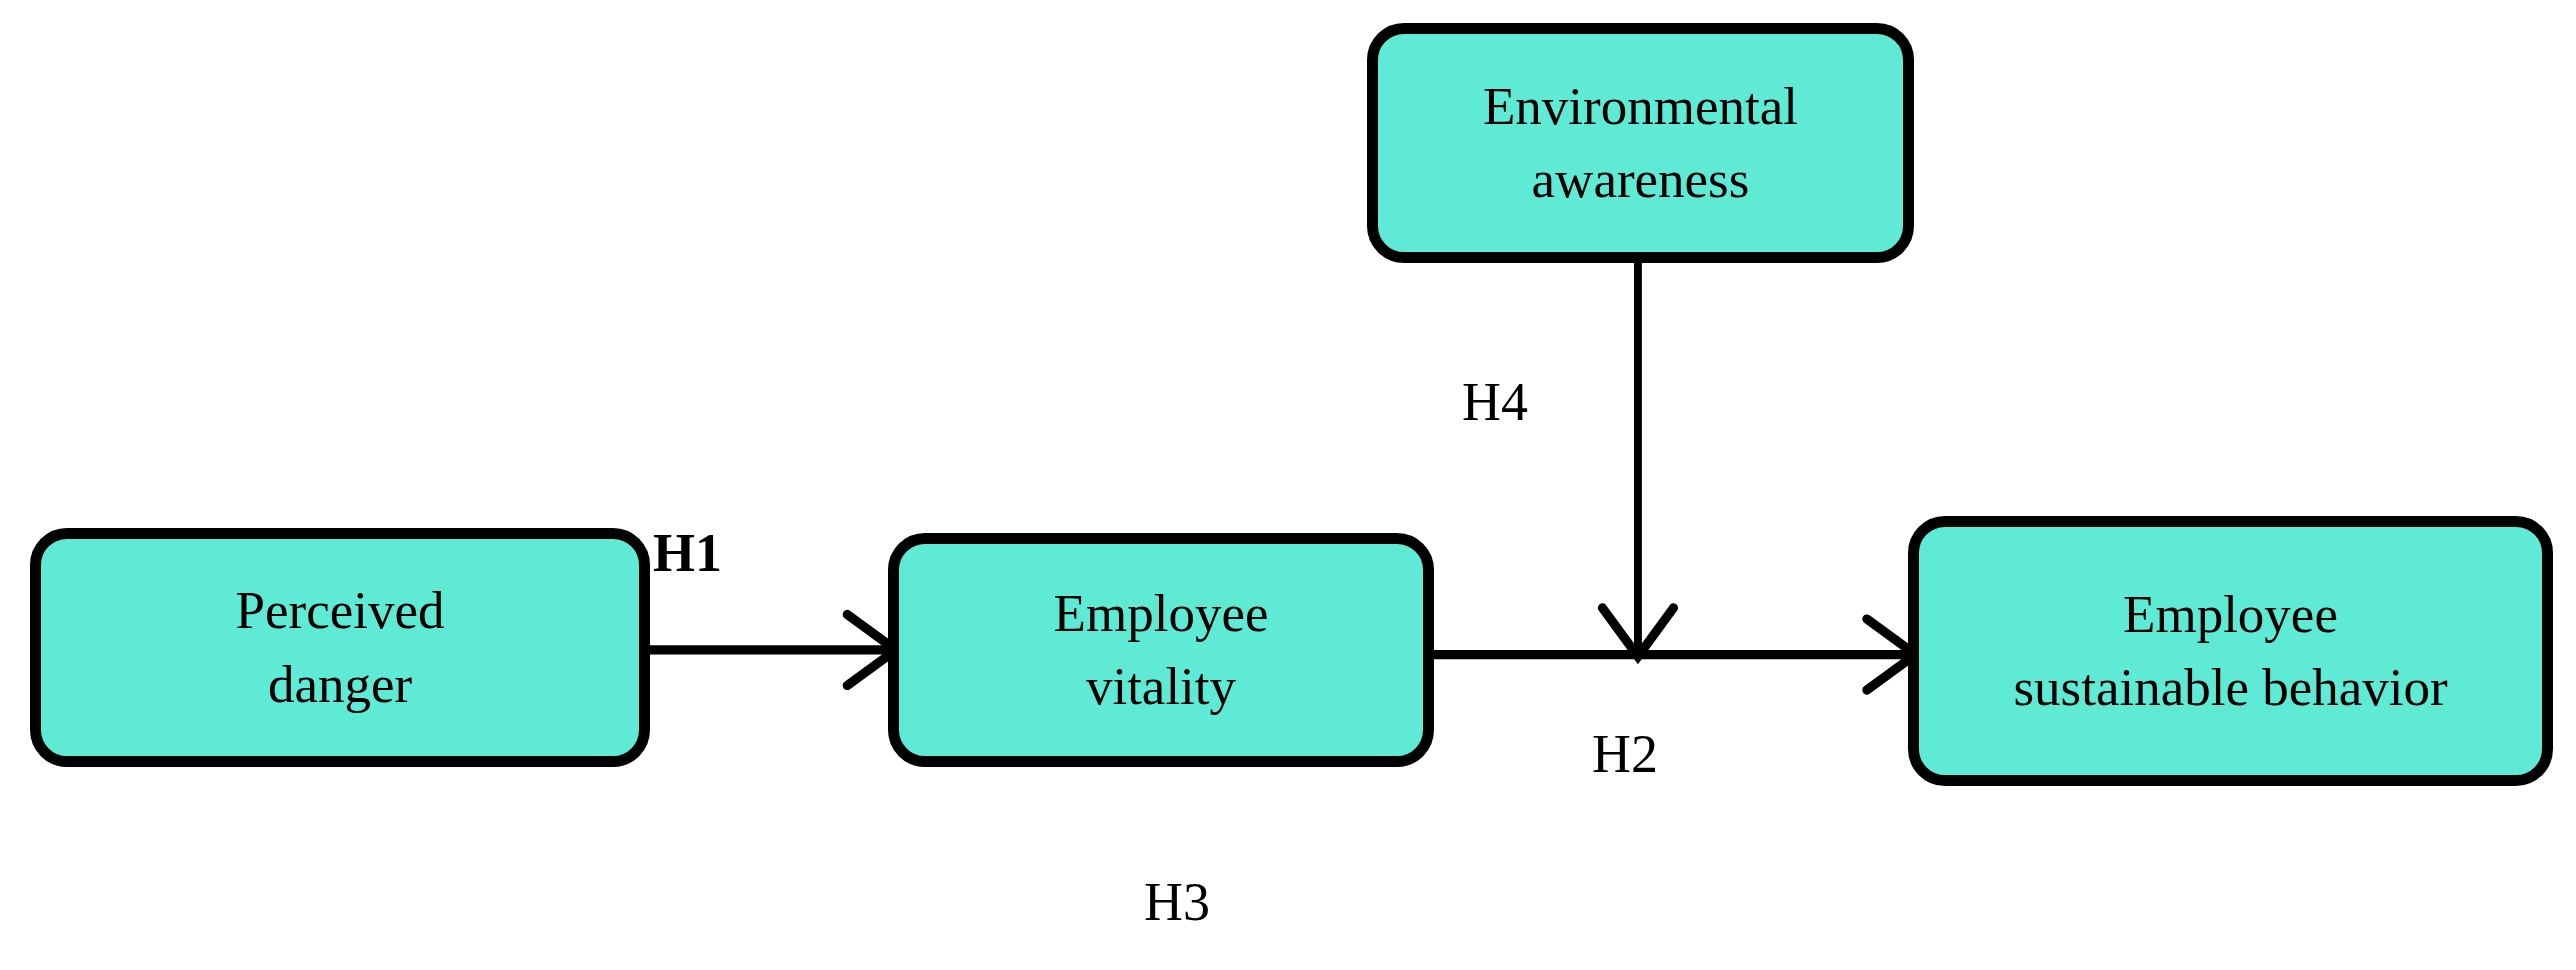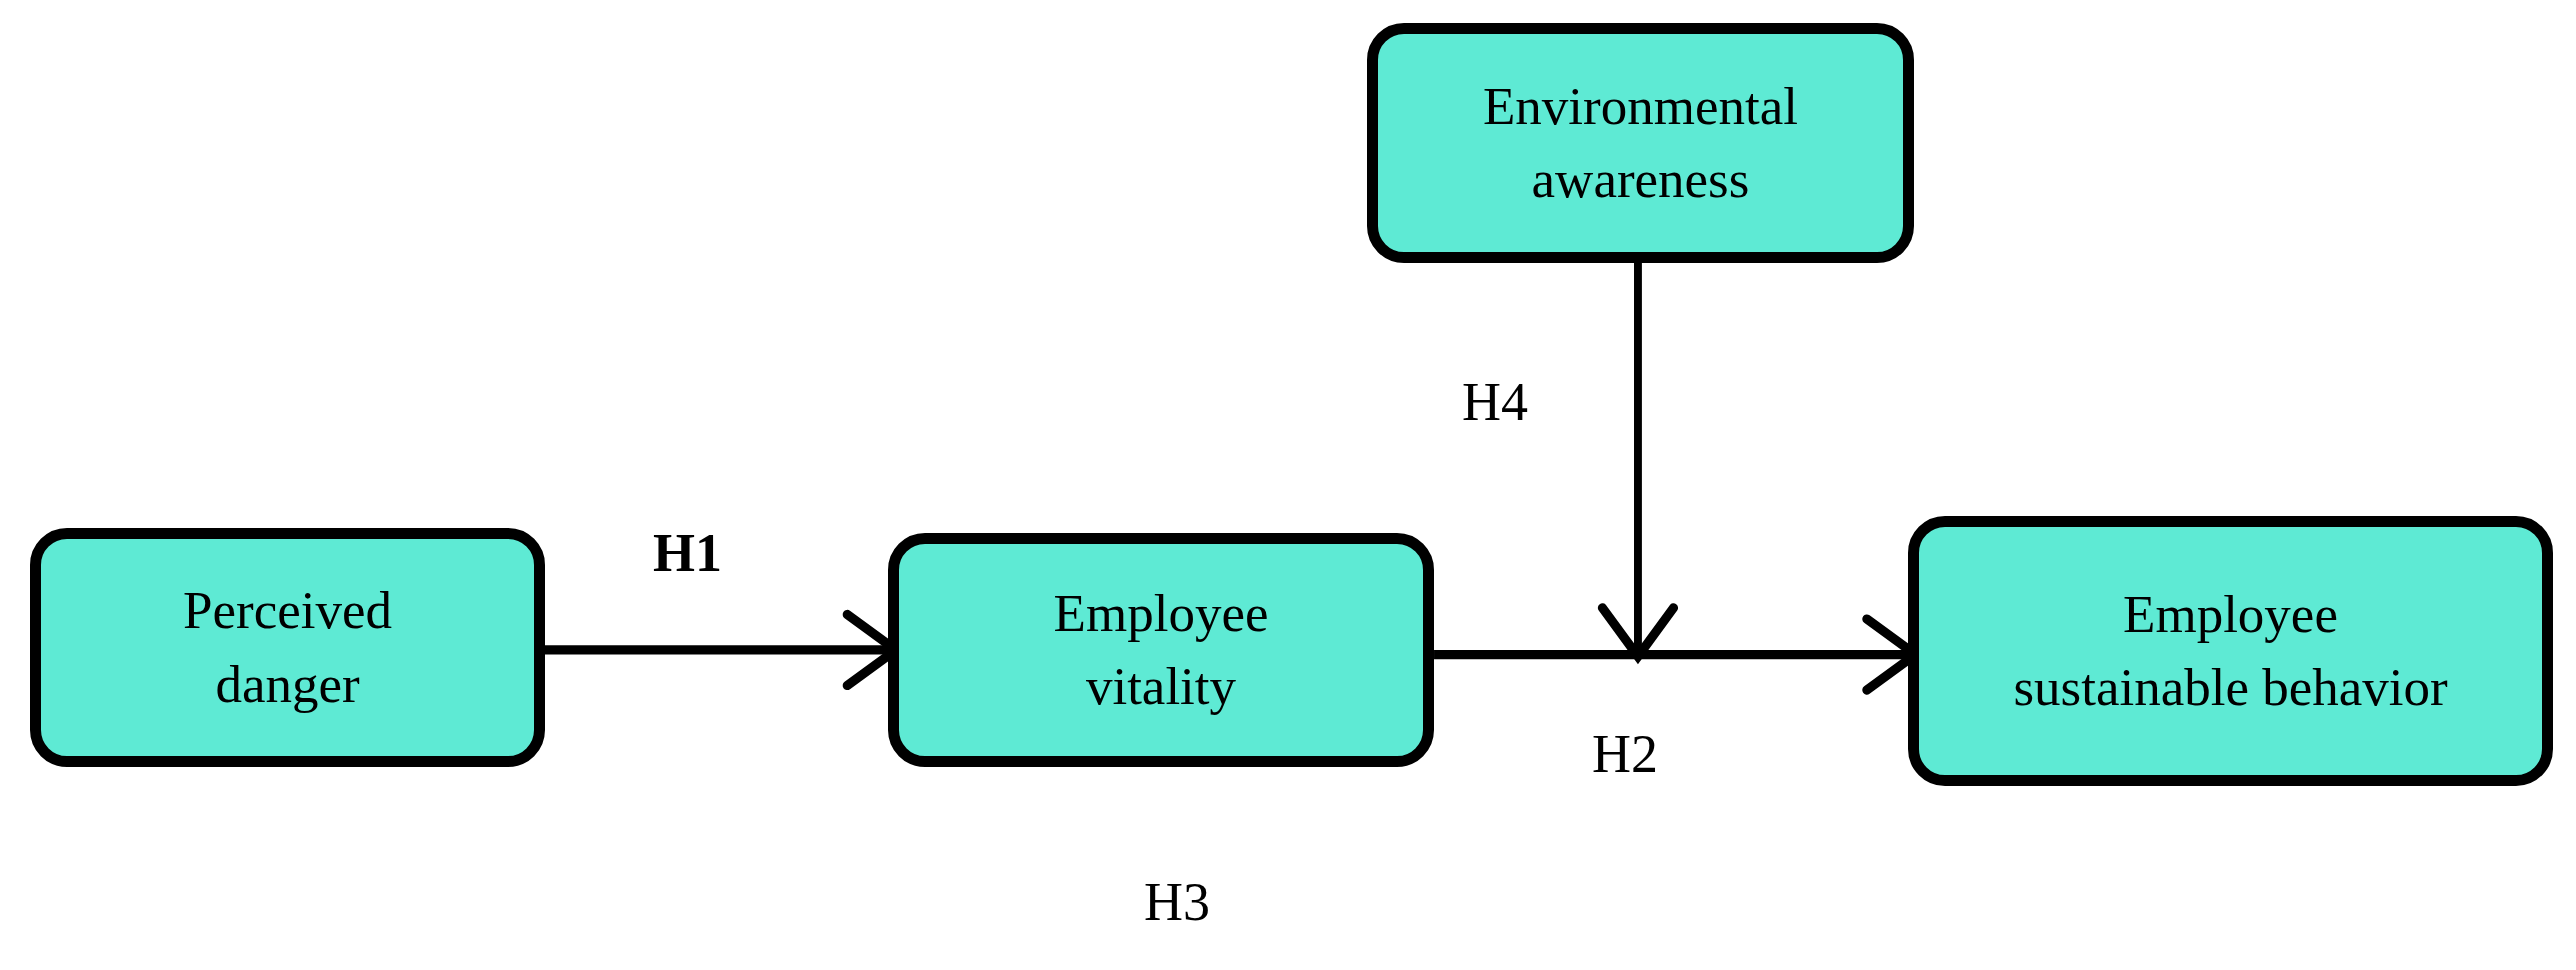--- a/index.html
+++ b/index.html
@@ -49,21 +49,21 @@
     position: absolute;
     left: 0;
     top: 0;
     width: 2576px;
     height: 971px;
     z-index: 1;
     pointer-events: none;
   }
 
   
-  #node-perceived-danger        { left: 30px;   top: 528px;  width: 515px;  height: 239px; }
+  #node-perceived-danger        { left: 30px;   top: 528px;  width: 620px;  height: 239px; }
   #node-employee-vitality       { left: 888px; top: 533px;  width: 546px;  height: 234px; }
   #node-environmental-awareness { left: 1367px; top: 23px;   width: 547px;  height: 240px; }
   #node-employee-sustainable    { left: 1908px; top: 516px;  width: 645px;  height: 270px; }
 
   
   #label-h1 { left: 653px;  top: 526px; font-weight: bold;  }
   #label-h4 { left: 1462px; top: 366px; margin-top: 9px;  }
   #label-h2 { left: 1592px; top: 727px; }
   #label-h3 { left: 1144px; top: 875px; }
 </style>

